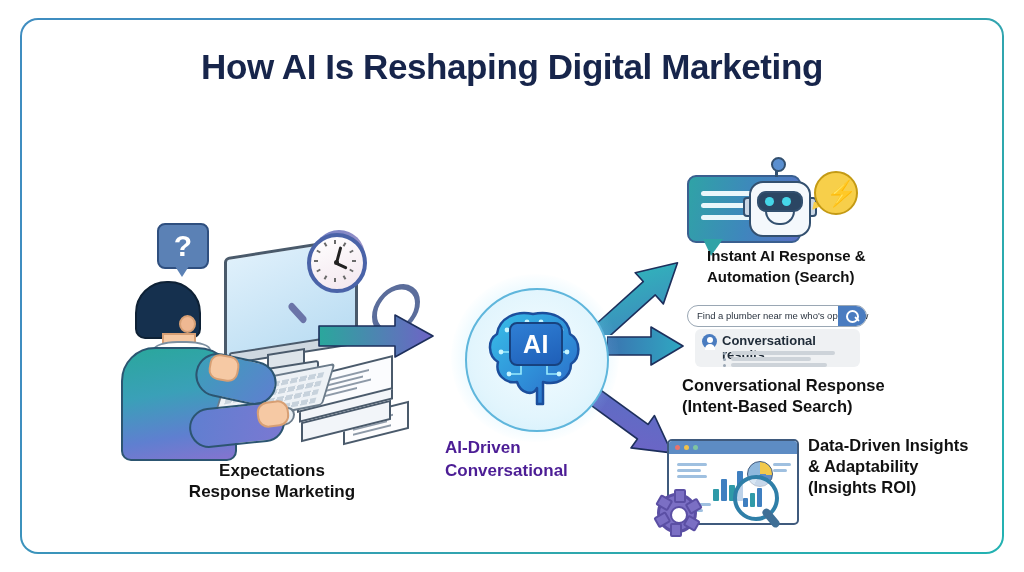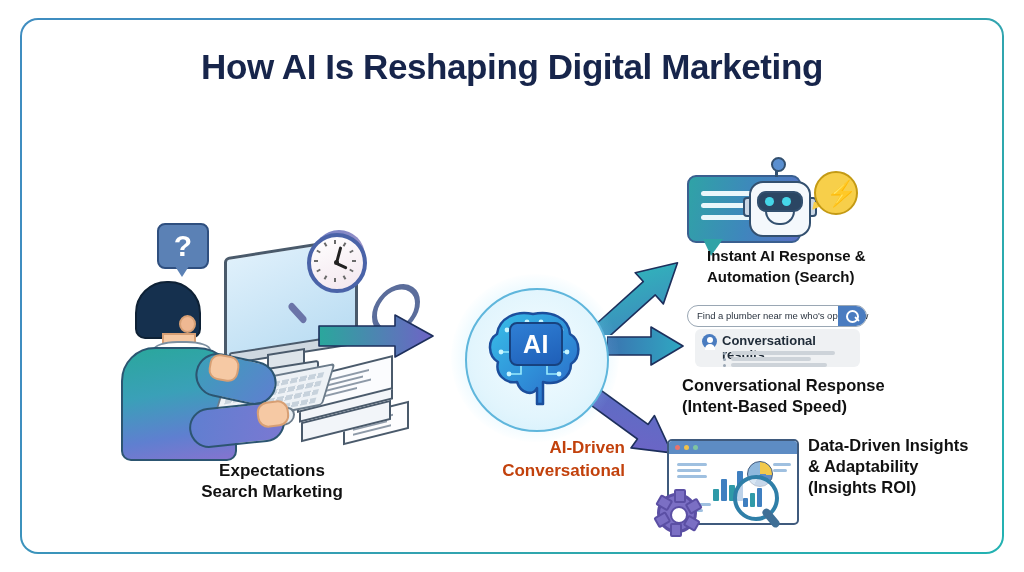--- a/index.html
+++ b/index.html
@@ -110,22 +110,22 @@
   #node{position:absolute;left:443px;top:268px;width:140px;height:140px;}
   #glow{position:absolute;left:-14px;top:-14px;width:168px;height:168px;border-radius:50%;
     background:radial-gradient(circle,rgba(120,215,255,.55) 0%,rgba(150,225,255,.28) 48%,rgba(255,255,255,0) 72%);}
   #circle{position:absolute;left:0;top:0;width:140px;height:140px;border-radius:50%;
     background:radial-gradient(circle at 50% 45%,#f4fcff 0%,#e2f5fd 62%,#cfeefb 100%);
     border:2px solid #5fb6dc;}
   #brain{position:absolute;left:18px;top:20px;width:104px;height:100px;}
   #aiChip{position:absolute;left:44px;top:34px;width:50px;height:40px;border-radius:8px;
     background:linear-gradient(160deg,#2f7fd4,#1f5fb8);border:2px solid #17427f;
     color:#fff;font-size:25px;font-weight:bold;text-align:center;line-height:40px;letter-spacing:0.5px;}
-  #nodeCap{position:absolute;left:-20px;top:148px;width:180px;text-align:right;
-    color:#c2410c;font-weight:bold;font-size:17px;line-height:23px;}
+  #nodeCap{position:absolute;left:-20px;top:148px;width:180px;text-align:left;
+    color:#4c1d95;font-weight:bold;font-size:17px;line-height:23px;}
 
   
   #botWrap{position:absolute;left:665px;top:155px;width:200px;height:80px;}
   #bubble{position:absolute;left:0;top:0;width:110px;height:64px;border-radius:9px;
     background:linear-gradient(105deg,#2fa3a6 0%,#3f86bd 55%,#5a6fc4 100%);border:2px solid #3a5f8f;}
   .bline{position:absolute;left:12px;height:5px;border-radius:3px;background:#eaf7fb;}
   #btail{position:absolute;left:16px;top:64px;width:0;height:0;
     border-left:8px solid transparent;border-right:12px solid transparent;border-top:17px solid #2fa3a6;}
   #botHead{position:absolute;left:62px;top:6px;width:58px;height:52px;border-radius:14px;
     background:#f4f8fc;border:2.5px solid #33506f;}
@@ -257,21 +257,21 @@
       </div>
       <div id="mouse"></div>
       <div id="armR"></div>
       <div id="hand1"></div>
       <div id="armL"></div>
       <div id="hand2"></div>
     </div>
 
     <div class="cap" style="left:120px;top:440px;width:260px;text-align:center;font-size:17px;">
       <span>Expectations</span><br>
-      <span>Search Marketing</span>
+      <span>Response Marketing</span>
     </div>
 
     <svg class="arrowSvg" style="left:295px;top:292px;" width="120" height="48">
       <defs>
         <linearGradient id="gA" x1="0" y1="0" x2="1" y2="0">
           <stop offset="0%" stop-color="#2aa79c"></stop>
               <stop offset="100%" stop-color="#6f63c6"></stop>
         </linearGradient>
       </defs>
       <path d="M2,14 L78,14 L78,3 L116,24 L78,45 L78,34 L2,34 Z" fill="url(#gA)" stroke="#1d2f5c" stroke-width="1.6" stroke-linejoin="round"></path>
@@ -399,21 +399,21 @@
             <div class="rline" style="top:22px;width:104px"></div>
         <div class="bullet" style="top:29px"></div>
             <div class="rline" style="top:28px;width:80px"></div>
         <div class="bullet" style="top:35px"></div>
             <div class="rline" style="top:34px;width:96px"></div>
       </div>
     </div>
 
     <div class="cap" style="left:660px;top:355px;width:270px;font-size:16.5px;">
       <span>Conversational Response</span><br>
-      <span>(Intent-Based Speed)</span>
+      <span>(Intent-Based Search)</span>
     </div>
 
     <div id="dash">
       <div id="win">
         <div id="winBar">
           <div class="dot" style="left:6px;background:#e8736c"></div>
           <div class="dot" style="left:15px;background:#f0c14b"></div>
           <div class="dot" style="left:24px;background:#7fc4a0"></div>
         </div>
         <div class="tline" style="left:8px;top:22px;width:30px"></div>

